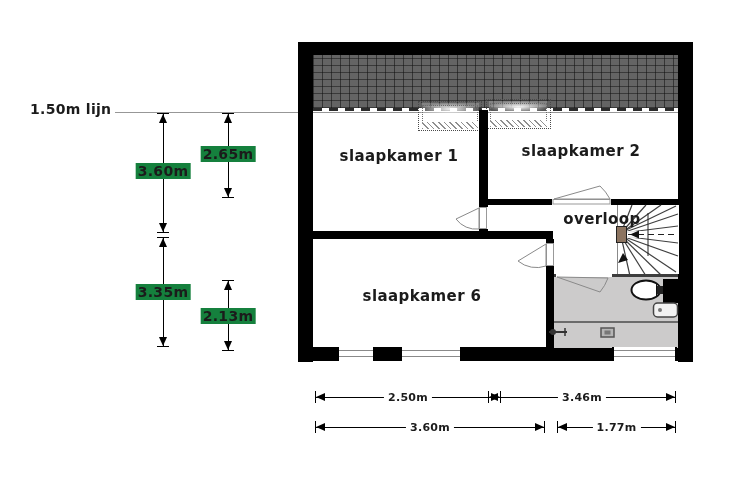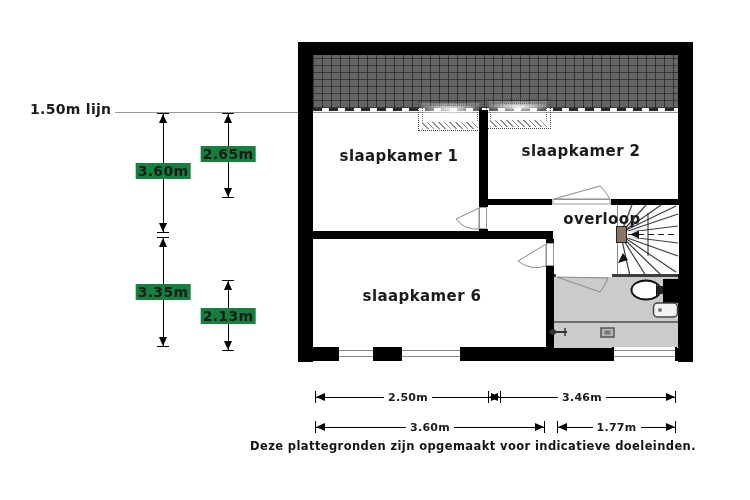--- a/index.html
+++ b/index.html
@@ -221,14 +221,13 @@
 <div class="hdim" style="left:557px;top:421px;width:119px">
   <span class="tick l"></span>
     <span class="tick r"></span>
   <span class="ln"></span>
   <span class="ah l"></span>
     <span class="ah r"></span>
   <span class="hl">1.77m</span>
 </div>
 
 <div class="footer">
-  <div>Deze plattegronden zijn opgemaakt voor indicatieve doeleinden.</div>
 </div>
 
 </body></html>

